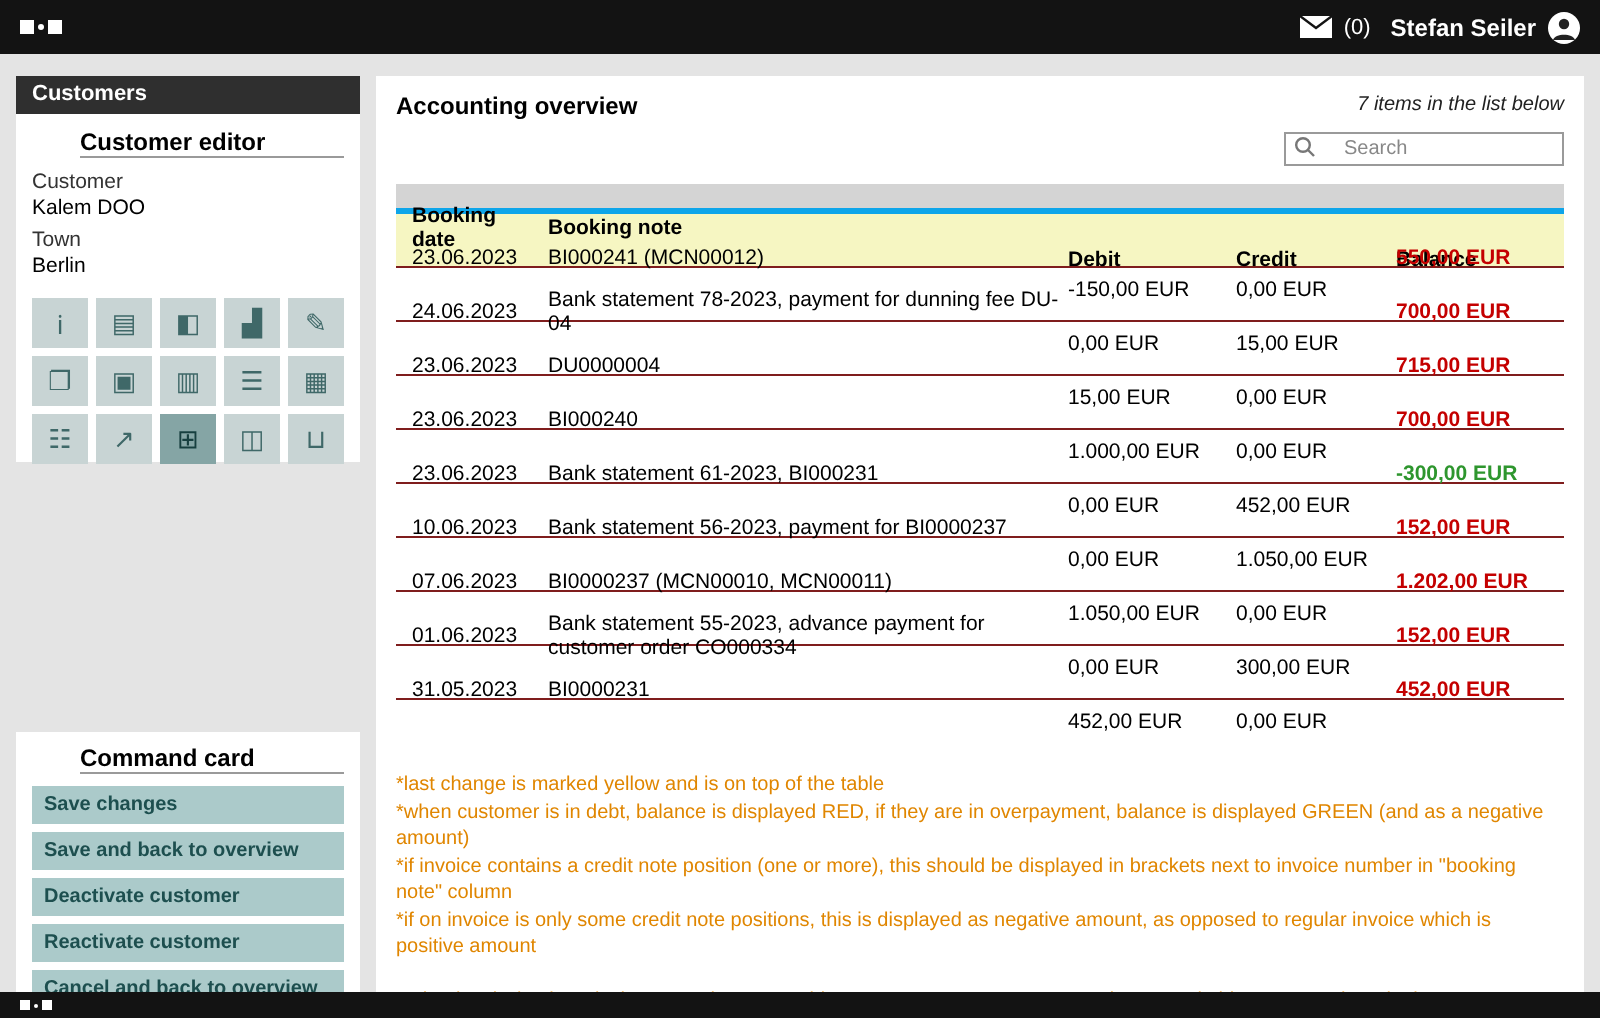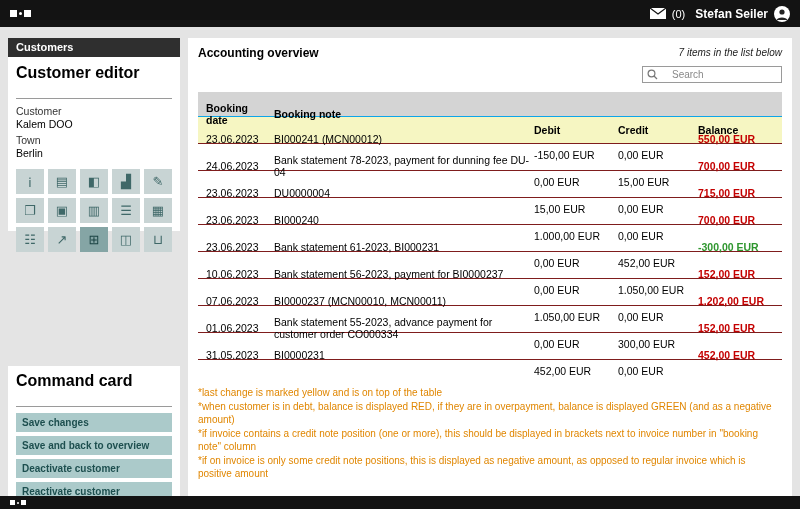--- a/index.html
+++ b/index.html
@@ -13,21 +13,21 @@
   .logo .dot { width: 3px; height: 3px; background: #fff; border-radius: 50%; display: inline-block; }
   .topbar-title { margin-left: 14px; font-size: 12px; font-weight: 600; }
   .topbar-right { margin-left: auto; display: flex; align-items: center; gap: 6px; padding-right: 10px; }
   .mail-count { font-size: 11px; }
   .user-name { font-size: 12px; font-weight: bold; margin-left: 4px; }
   .icon-btn-top { display: flex; align-items: center; cursor: pointer; }
 
   
   .customers-header { position: absolute; left: 8px; top: 38px; width: 172px; height: 19px; background: #2f2f2f; color: #fff; font-size: 11px; font-weight: bold; line-height: 19px; padding-left: 8px; cursor: pointer; }
   .editor-panel { position: absolute; left: 8px; top: 57px; width: 172px; height: 174px; background: #fff; padding: 7px 8px; }
-  .panel-title { font-size: 16px; font-weight: bold; padding-bottom: 16px; border-bottom: 1px solid #9a9a9a; margin-bottom: 6px; }
+  .panel-title { font-size: 12px; font-weight: bold; padding-bottom: 0; border-bottom: 1px solid #9a9a9a; margin-bottom: 6px; margin-left: 24px; }
   .field-label { font-size: 10.5px; color: #333; line-height: 13px; }
   .field-value { font-size: 10.5px; color: #000; line-height: 13px; margin-bottom: 3px; }
   .icon-grid { display: grid; grid-template-columns: repeat(5, 28px); gap: 4px; margin-top: 9px; }
   .icon-btn { width: 28px; height: 25px; background: #c8d4d4; color: #3f6868; display: flex; align-items: center; justify-content: center; font-size: 13px; cursor: pointer; }
   .icon-btn[data-selected="true"] { background: #85a5a5; color: #173f3f; }
 
   .command-panel { position: absolute; left: 8px; top: 366px; width: 172px; height: 130px; background: #fff; padding: 6px 8px; }
   .cmd-btn { display: block; width: 100%; text-align: left; background: #abcaca; color: #1d4f4f; border: none; font-family: "Liberation Sans", sans-serif; font-size: 10px; font-weight: bold; padding: 4px 6px; margin-bottom: 4px; cursor: pointer; }
 
   .bottombar { position: absolute; left: 0; right: 0; bottom: 0; height: 13px; background: #131313; display: flex; align-items: center; }
@@ -38,21 +38,21 @@
   
   .main-panel { position: absolute; left: 188px; top: 38px; width: 604px; height: 458px; background: #fff; }
   .main-title { position: absolute; left: 10px; top: 8px; font-size: 12px; font-weight: bold; }
   .items-note { position: absolute; right: 10px; top: 9px; font-size: 10px; font-style: italic; color: #222; }
   .search-box { position: absolute; right: 10px; top: 28px; width: 140px; height: 17px; border: 1px solid #9a9a9a; background: #fff; display: flex; align-items: center; padding: 0 4px; gap: 14px; }
   .search-input { border: none; outline: none; width: 100%; font-family: "Liberation Sans", sans-serif; font-size: 10px; color: #333; }
   .search-input::placeholder { color: #888; }
 
   .table { position: absolute; left: 10px; right: 10px; top: 54px; }
   .thead, .trow { display: grid; grid-template-columns: 74px 1fr 84px 80px 84px; align-items: center; }
-  .thead { height: 25px; background: #d4d4d4; font-size: 10.5px; font-weight: bold; border-bottom: 1px solid #0ea5e9; }
+  .thead { height: 15px; background: #d4d4d4; font-size: 10.5px; font-weight: bold; border-bottom: 3px solid #0ea5e9; }
   .trow { height: 27px; font-size: 10.5px; border-bottom: 1px solid #7f1d1d; background: #fff; cursor: pointer; }
   .trow[data-highlight="true"] { background: #f6f6c2; }
   .c-date { padding-left: 8px; }
   .c-note { padding-left: 2px; }
   .c-num { padding-right: 8px; margin-top: 32px; }
   .c-bal { text-align: left; padding-right: 18px; font-weight: bold; }
   .c-bal[data-color="red"] { color: #c40000; }
   .c-bal[data-color="green"] { color: #2e962e; }
 
   .notes { position: absolute; left: 10px; right: 10px; top: 348px; color: #e08600; font-size: 10px; line-height: 13.5px; }

